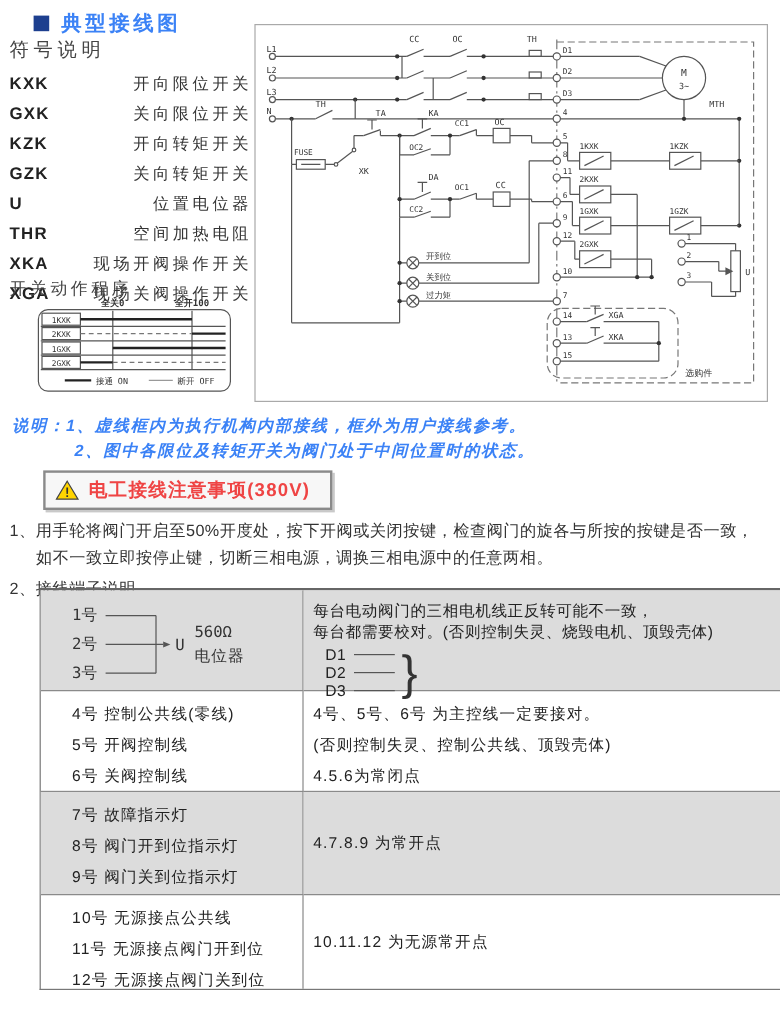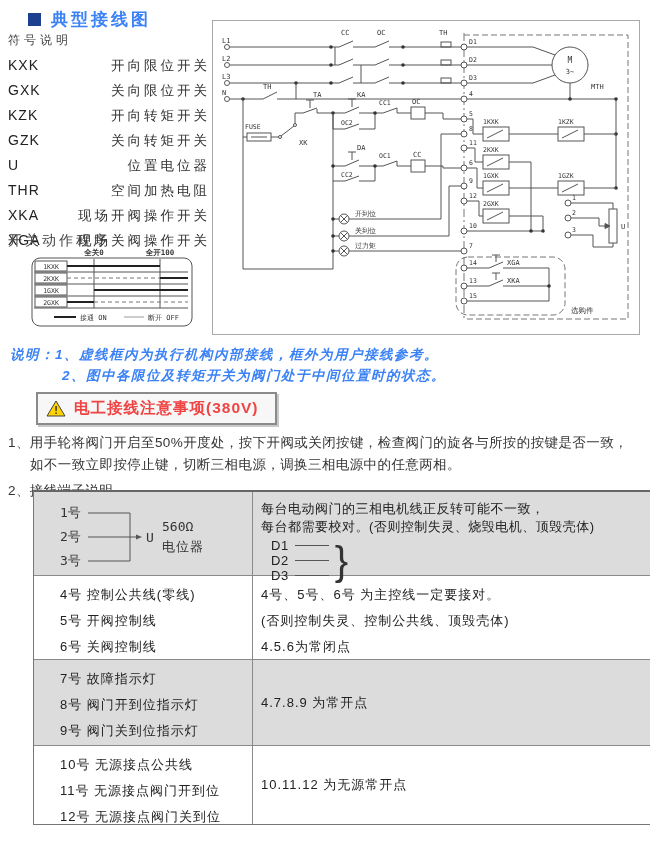--- a/index.html
+++ b/index.html
@@ -6,23 +6,23 @@
   body{width:650px;height:842px;position:relative;font-family:"Liberation Sans",sans-serif;color:#333;overflow:hidden;}
   .abs{position:absolute;}
 
   
   .hdr{left:28px;top:8px;display:flex;align-items:center;gap:10px;}
   .hdr .sq{width:13px;height:13px;background:#1d3f8f;}
   .hdr .t{font-size:17px;font-weight:bold;color:#3b82f6;letter-spacing:3px;}
 
   
   .legend{left:8px;top:32px;width:202px;}
-  .legend .head{font-size:12px;letter-spacing:4px;color:#444;margin-bottom:8px;}
+  .legend .head{font-size:16px;letter-spacing:4px;color:#444;margin-bottom:8px;}
   .lrow{display:flex;align-items:baseline;height:25px;}
-  .lrow .code{font-size:14px;font-weight:normal;color:#222;width:54px;letter-spacing:1px;}
+  .lrow .code{font-size:14px;font-weight:bold;color:#222;width:54px;letter-spacing:1px;}
   .lrow .name{flex:1;font-size:13.5px;color:#333;text-align:right;letter-spacing:3px;}
 
   .proghead{left:8px;top:232px;font-size:14px;letter-spacing:3px;color:#444;}
 
   
   .circ{left:212px;top:20px;width:426px;height:313px;border:1px solid #a9a9a9;background:#fff;}
   svg text{font-family:"DejaVu Sans Mono","Liberation Sans",monospace;fill:#333;}
   .w{stroke:#555;stroke-width:1;fill:none;}
   .dash{stroke:#777;stroke-width:1;fill:none;stroke-dasharray:6 3;}
   .dashdot{stroke:#777;stroke-width:1;fill:none;stroke-dasharray:8 3 2 3;}

